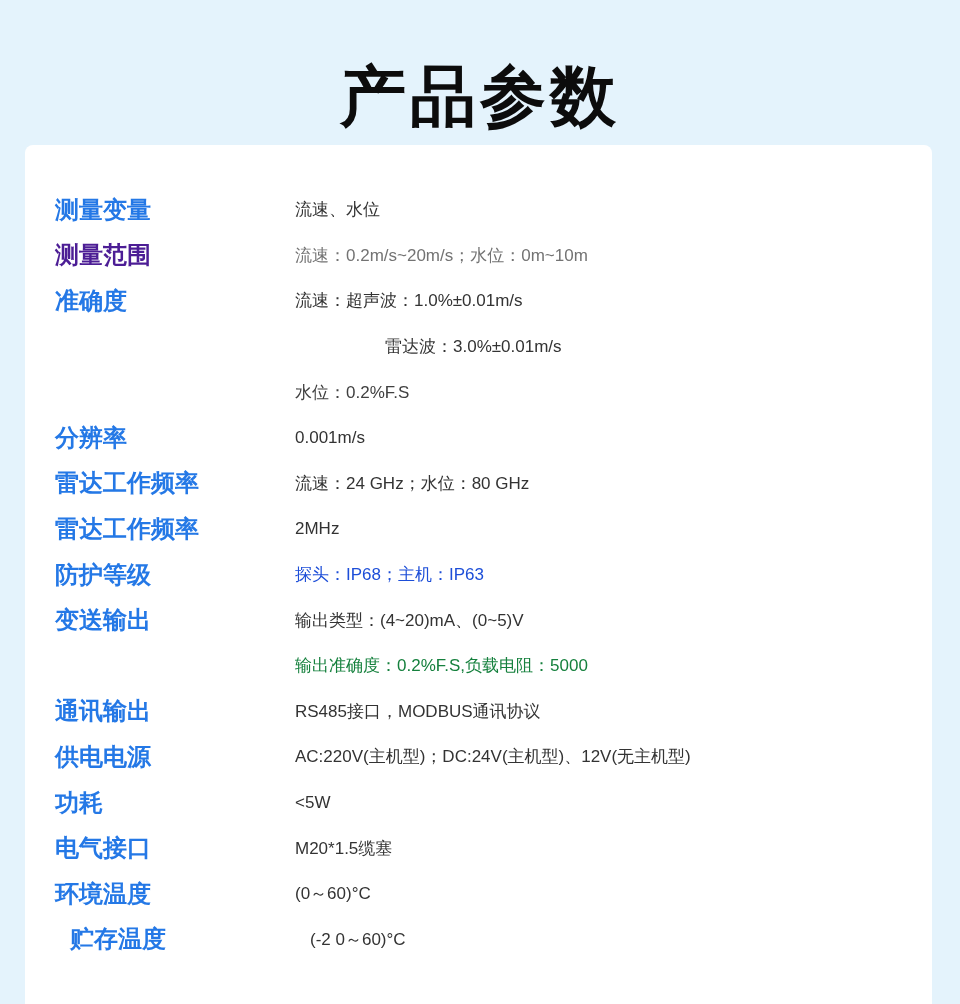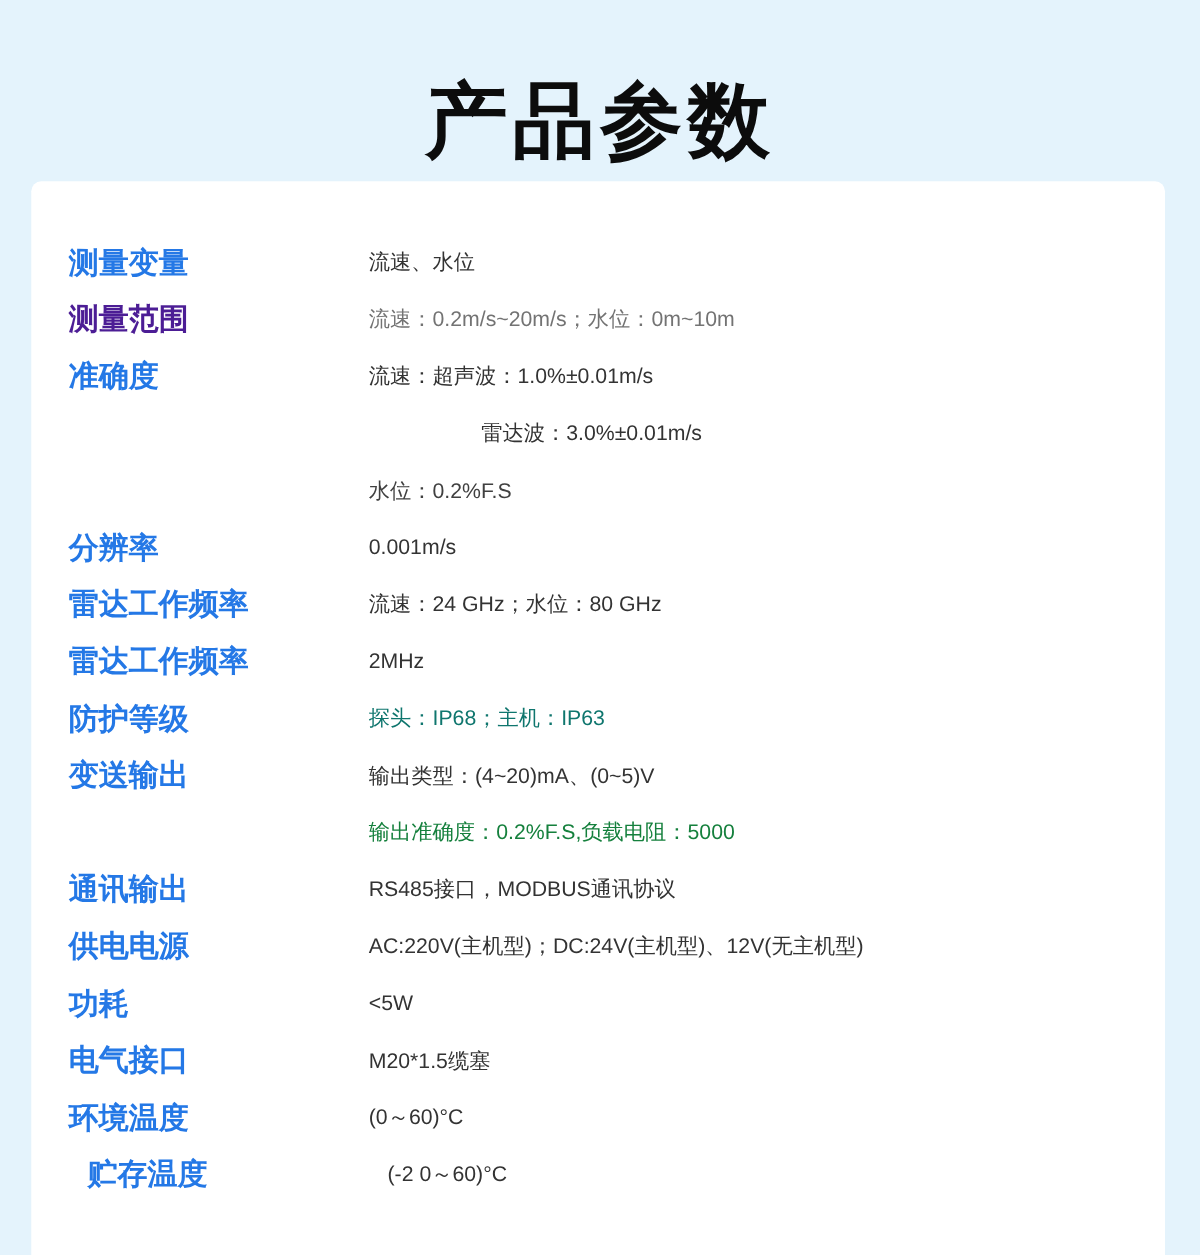--- a/index.html
+++ b/index.html
@@ -98,21 +98,21 @@
     <span class="spec-value" style="color: rgb(51, 51, 51);">流速：24 GHz；水位：80 GHz</span>
   </div>
 
   <div class="spec-row">
     <span class="spec-label" style="color: rgb(36, 120, 230);">雷达工作频率</span>
     <span class="spec-value" style="color: rgb(51, 51, 51);">2MHz</span>
   </div>
 
   <div class="spec-row">
     <span class="spec-label" style="color: rgb(36, 120, 230);">防护等级</span>
-    <span class="spec-value" style="color: #0f766e;">探头：IP68；主机：IP63</span>
+    <span class="spec-value" style="color: #1d4ed8;">探头：IP68；主机：IP63</span>
   </div>
 
   <div class="spec-row">
     <span class="spec-label" style="color: rgb(36, 120, 230);">变送输出</span>
     <span class="spec-value" style="color: rgb(51, 51, 51);">输出类型：(4~20)mA、(0~5)V</span>
   </div>
 
   <div class="spec-row">
     <span class="spec-label" style="color: rgb(36, 120, 230);"></span>
     <span class="spec-value" style="color: #15803d;">输出准确度：0.2%F.S,负载电阻：5000</span>

